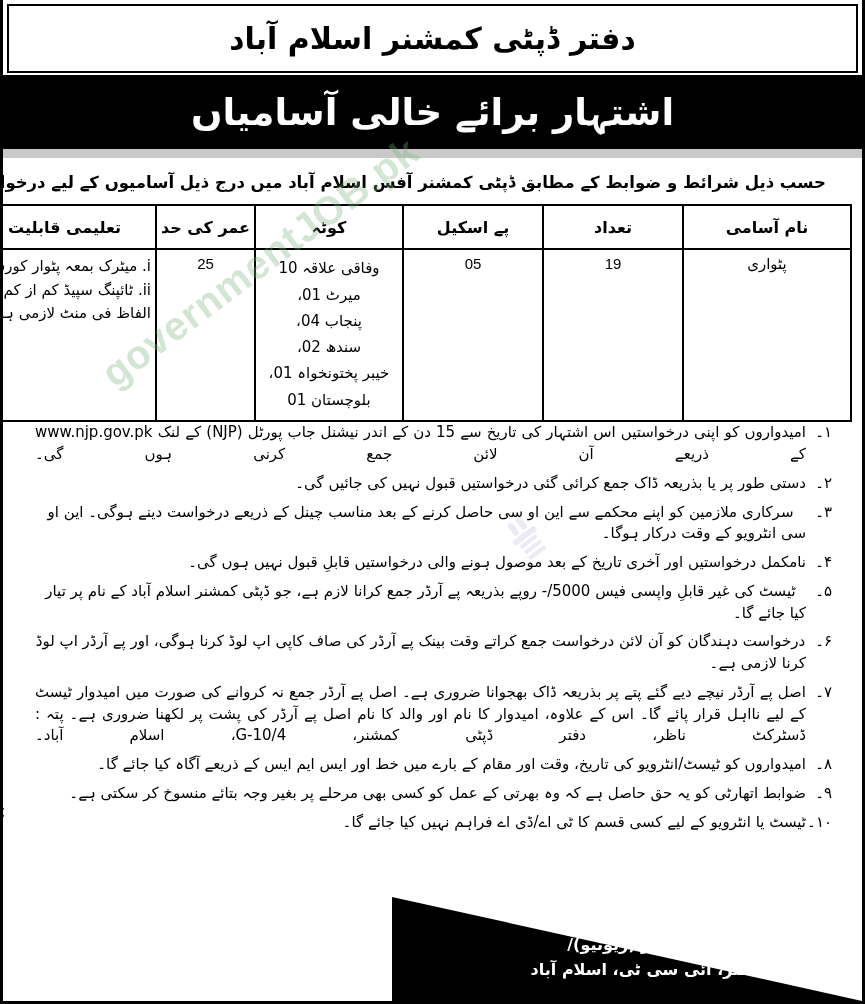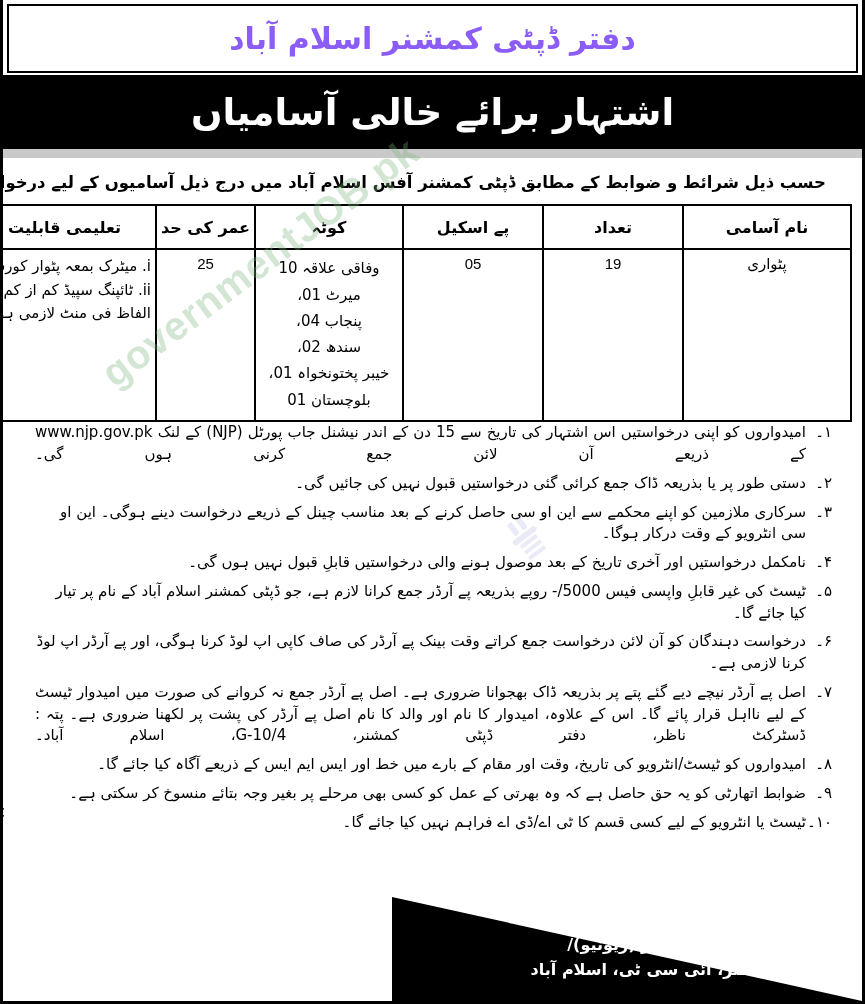--- a/index.html
+++ b/index.html
@@ -34,21 +34,21 @@
     background: #ffffff;
     border: 2px solid #000;
     box-sizing: border-box;
     display: flex;
     align-items: center;
     justify-content: center;
   }
   .title-band .txt {
     font-size: 30px;
     font-weight: bold;
-    color: #8b5cf6;
+    color: #000000;
     line-height: 1.0;
     letter-spacing: -0.5px;
     white-space: nowrap;
   }
 
   
   .head-band {
     position: absolute;
     top: 75px;
     right: 0;
@@ -173,21 +173,21 @@
     font-weight: normal;
     padding-top: 0px;
   }
   ol.cond-list li .ctext {
     flex: 1 1 auto;
     text-align: justify;
     text-align-last: justify;
     margin-left: 8px;
   }
   ol.cond-list li .ctext.single {
-    text-align: right;
+    text-align: center;
     text-align-last: right;
   }
 
   
   .footer-black {
     position: absolute;
     right: 0;
     bottom: 0;
     width: 470px;
     height: 104px;

